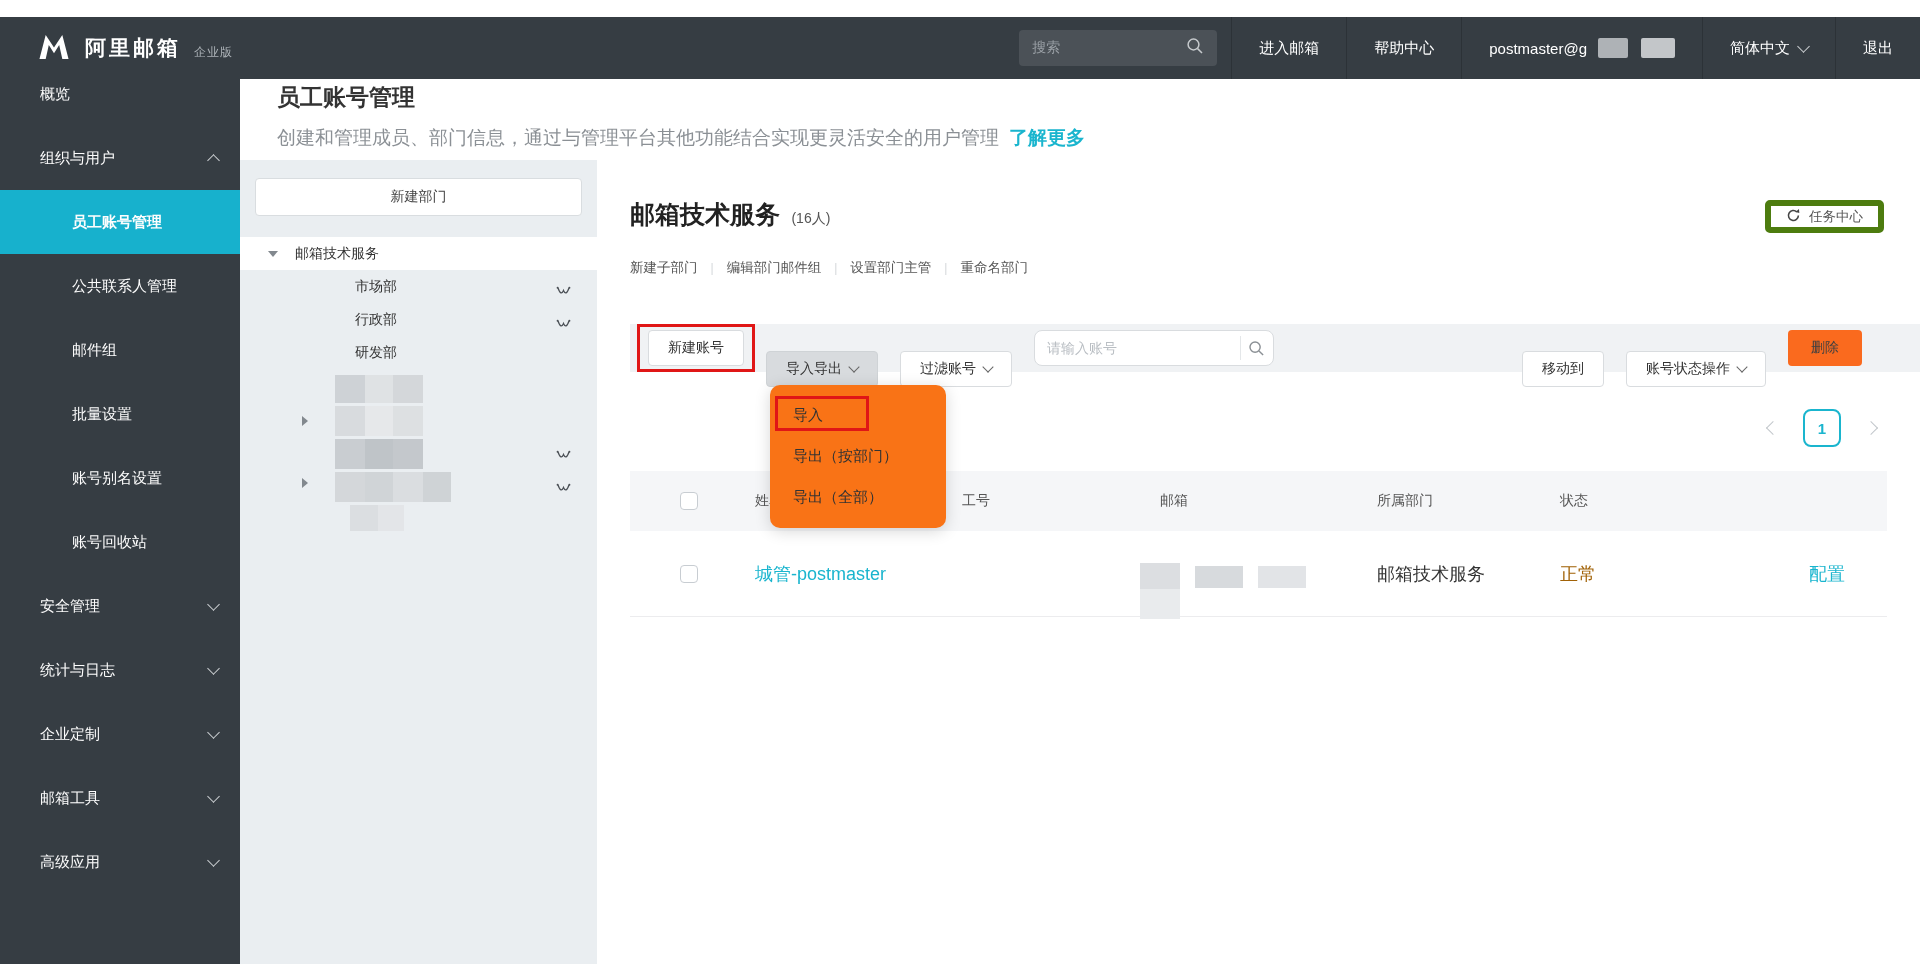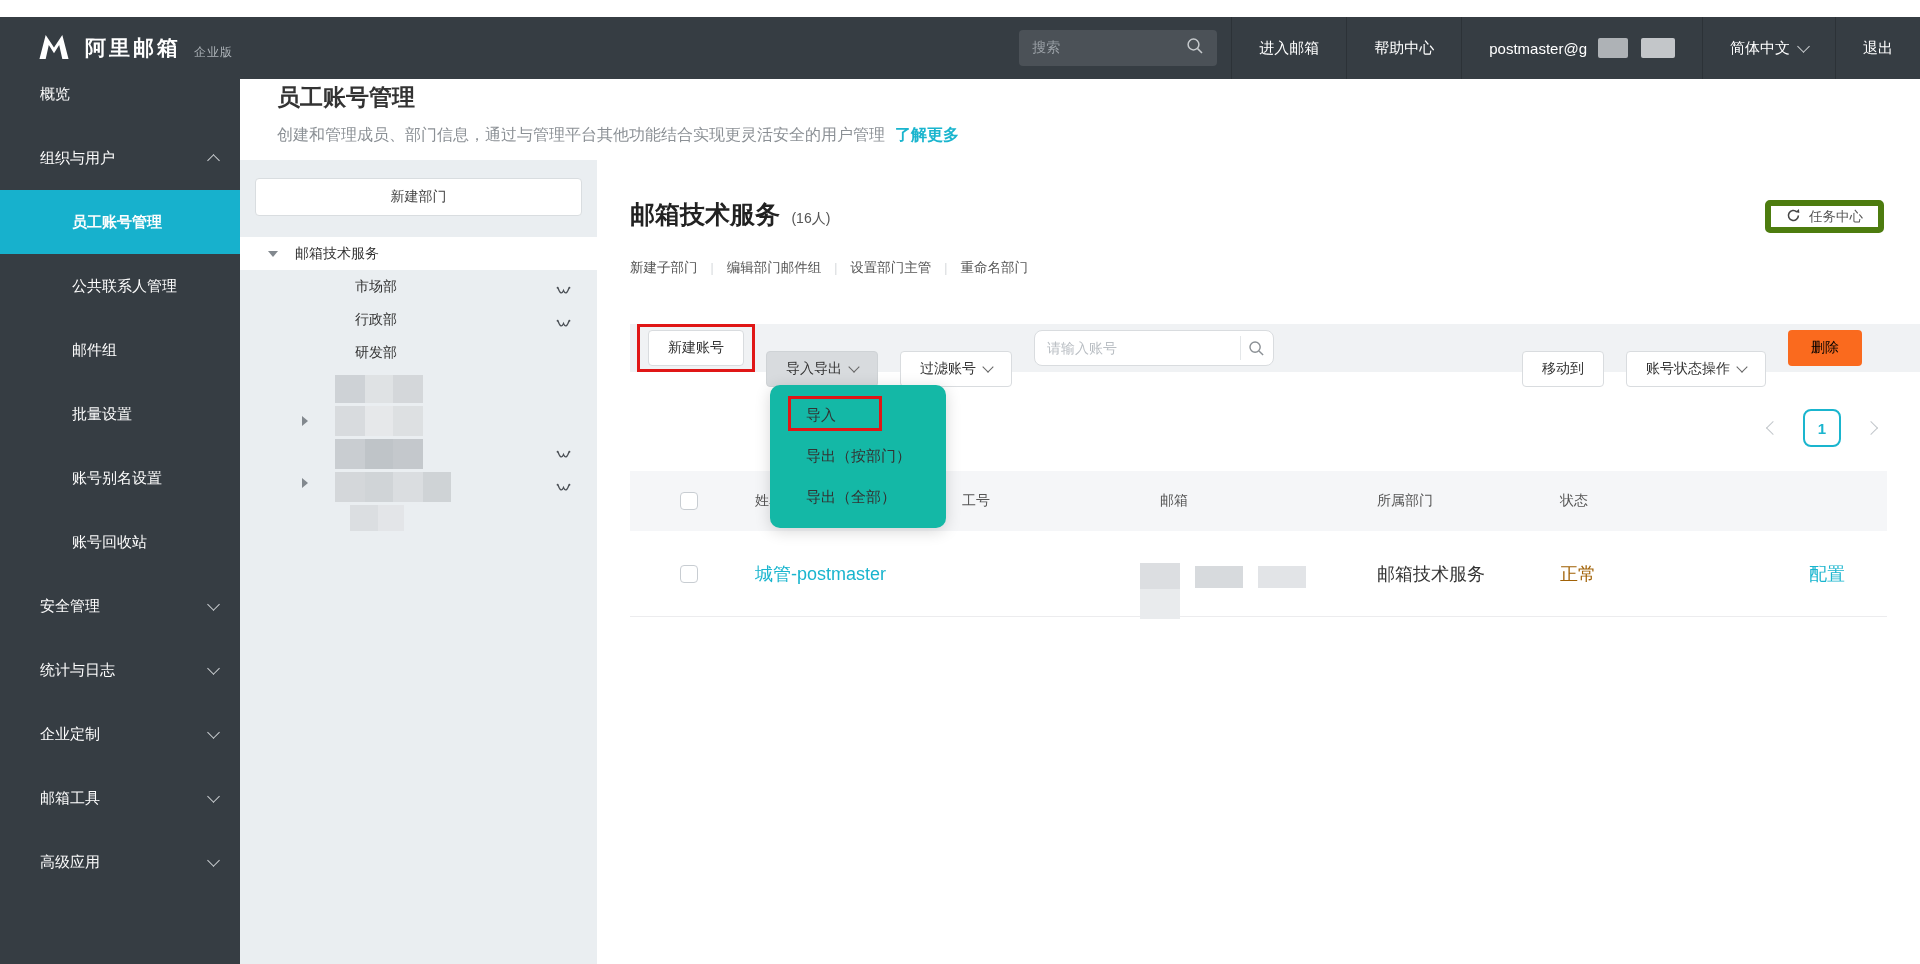--- a/index.html
+++ b/index.html
@@ -32,21 +32,21 @@
   .side-item { height:64px; display:flex; align-items:center; padding:0 22px 0 40px;
     color:#fdfdfd; font-size:15px; cursor:pointer; }
   .side-item .chev { margin-left:auto; }
   .side-sub { padding-left:72px; }
   .side-active { background:#17b1cd; font-weight:700; }
 
   
   .main { position:absolute; top:62px; left:240px; width:1680px; height:902px; background:#fff; }
   .page-header { height:98px; padding:20px 0 0 37px; }
   .page-title { font-size:23px; font-weight:700; color:#333; }
-  .page-desc { margin-top:12px; font-size:16px; color:#8b9095; }
+  .page-desc { margin-top:12px; font-size:19px; color:#8b9095; }
   .learn-more { color:#1ab5ce; margin-left:10px; font-weight:700; cursor:pointer; text-decoration:none; }
 
   .body-row { position:absolute; top:98px; left:0; width:1680px; bottom:0; display:flex; }
 
   
   .dept-panel { width:357px; flex-shrink:0; background:#eaeef1; padding-top:18px; position:relative; }
   .new-dept-btn { margin:0 15px; height:38px; background:#fff; border:1px solid #d9dde0;
     border-radius:4px; display:flex; align-items:center; justify-content:center;
     font-size:14px; color:#444; cursor:pointer; }
   .tree { margin-top:21px; }
@@ -81,35 +81,35 @@
 
   .toolbar { margin:47px 0 0 33px; height:48px; background:#f0f2f4; display:flex;
     align-items:center; padding-left:18px; position:relative; }
   .btn { height:36px; border-radius:4px; background:#fff; border:1px solid #d9dcdf;
     color:#333; font-size:14px; display:inline-flex; align-items:center;
     justify-content:center; padding:0 19px; cursor:pointer; gap:8px; }
   .btn .bchev { width:8px; height:8px; border-right:1.4px solid #666;
     border-bottom:1.4px solid #666; transform:rotate(45deg); margin-top:-3px; }
   .btn-pressed { background:#d8dbde; border-color:#cfd3d6; }
   .mr22 { margin-right:22px;margin-top:41px; }
-  .btn-danger { background:#fa6a1e; border:none; color:#000000; padding:0 23px; margin-right:58px; }
+  .btn-danger { background:#fa6a1e; border:none; color:#404040; padding:0 23px; margin-right:58px; }
   .anno-wrap { position:relative; margin-right:22px; }
   .red-frame { position:absolute; inset:-6px -11px; border:3px solid #e01616; pointer-events:none; }
   .search-box { width:240px; height:36px; background:#fff; border:1px solid #d9dcdf;
     border-radius:8px; display:flex; align-items:center; overflow:hidden; }
   .search-box input { flex:1; border:none; outline:none; font-size:14px; color:#333;
     padding:0 12px; background:transparent; font-family:inherit; }
   .search-box input::placeholder { color:#b9bec3; }
   .search-sep { width:1px; height:24px; background:#e4e7e9; }
   .search-ic-btn { width:40px; height:100%; display:flex; align-items:center;
     justify-content:center; cursor:pointer; }
   .toolbar-spacer { flex:1; }
 
-  .dropdown { position:absolute; left:173px; top:225px; width:176px; background:#14b8a6;
-    border-radius:10px; box-shadow:0 3px 16px rgba(0,0,0,.16); padding:10px 13px; z-index:40; }
+  .dropdown { position:absolute; left:173px; top:225px; width:176px; background:#f97316;
+    border-radius:10px; box-shadow:0 3px 16px rgba(0,0,0,.16); padding:10px 0; z-index:40; }
   .dd-item { height:41px; display:flex; align-items:center; padding-left:23px;
     font-size:15px; color:#333; cursor:pointer; position:relative; }
   .dd-red { position:absolute; left:5px; top:1px; width:94px; height:35px;
     border:3px solid #e01616; pointer-events:none; }
 
   .pagination { position:absolute; top:249px; right:44px; display:flex;
     align-items:center; gap:25px; z-index:10; }
   .pg-chev { width:10px; height:10px; border-right:1.8px solid #c2c7cb;
     border-bottom:1.8px solid #c2c7cb; cursor:pointer; }
   .pg-prev { transform:rotate(135deg); }

